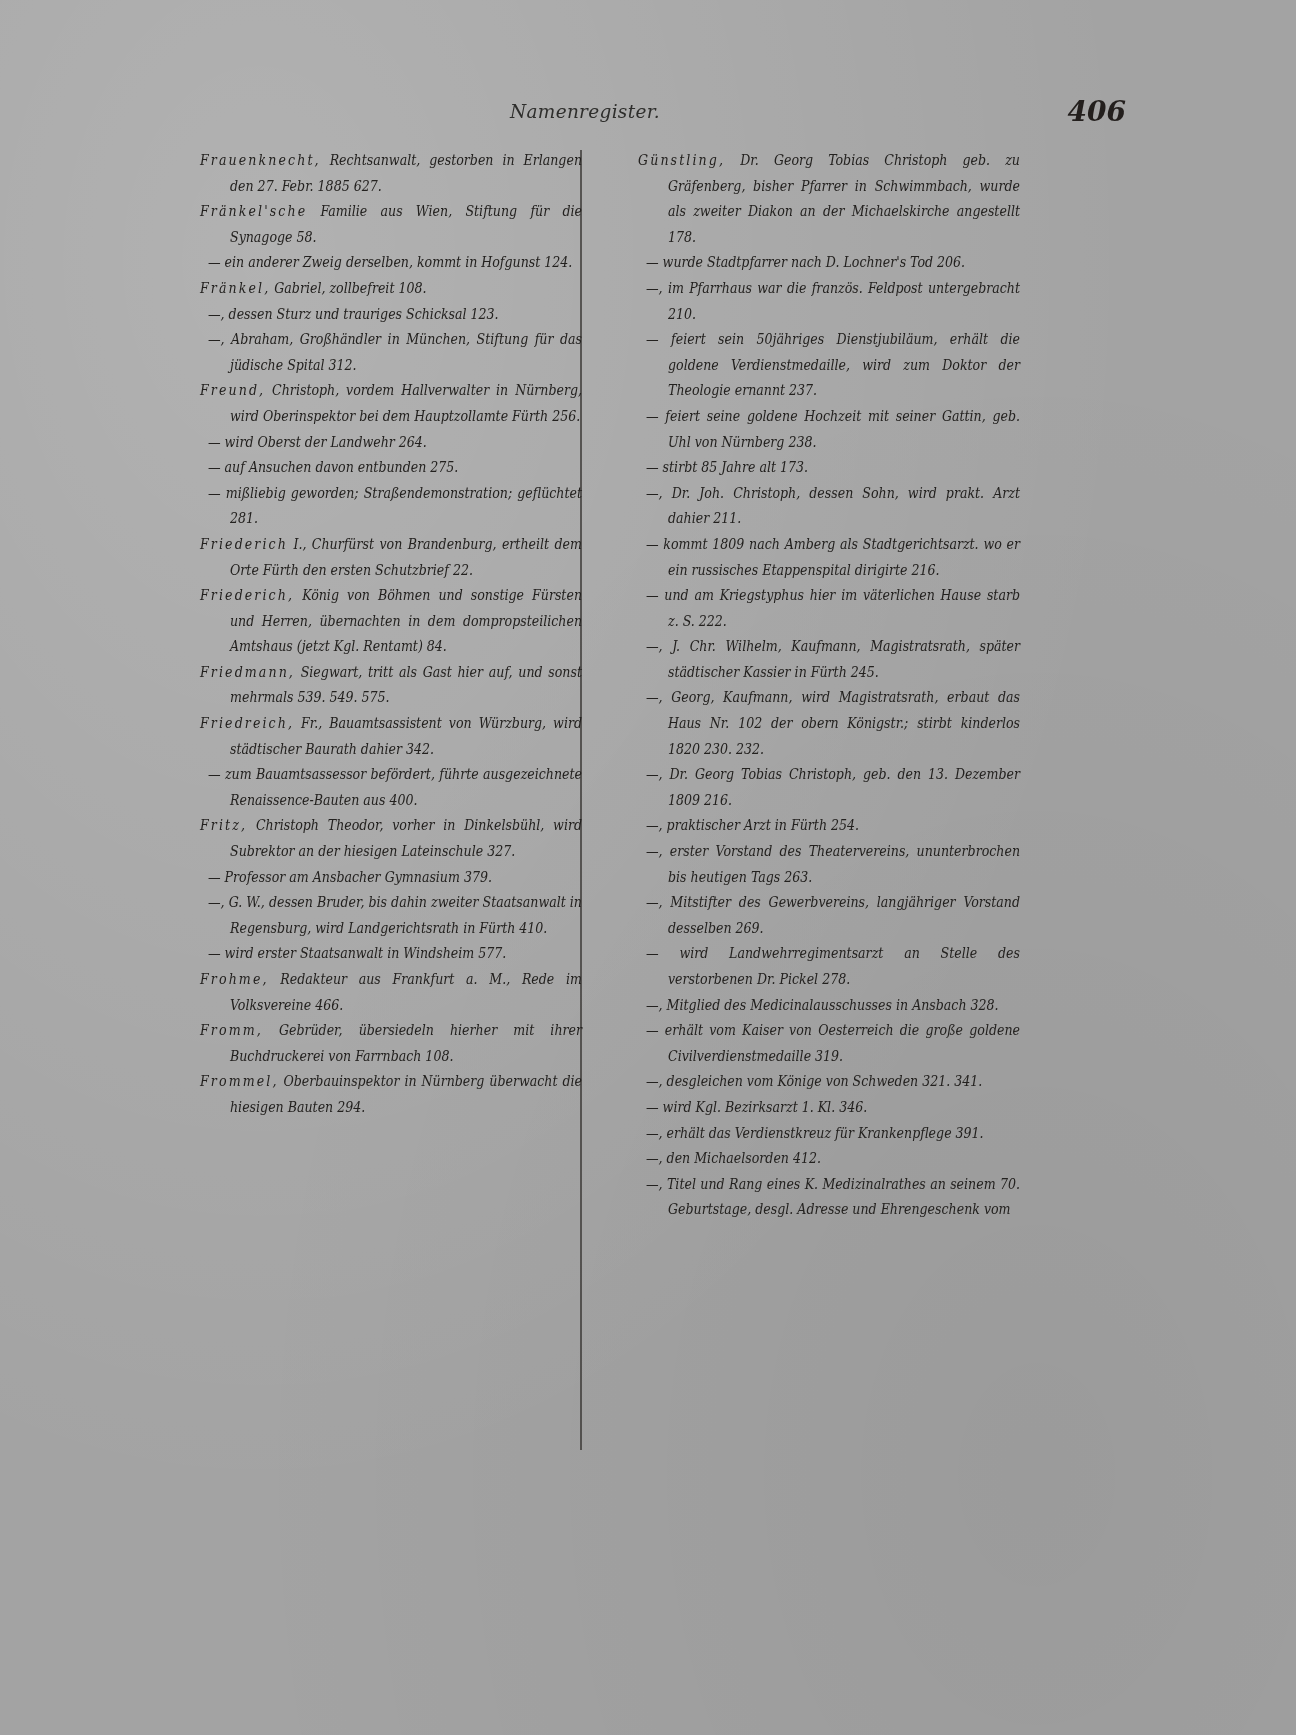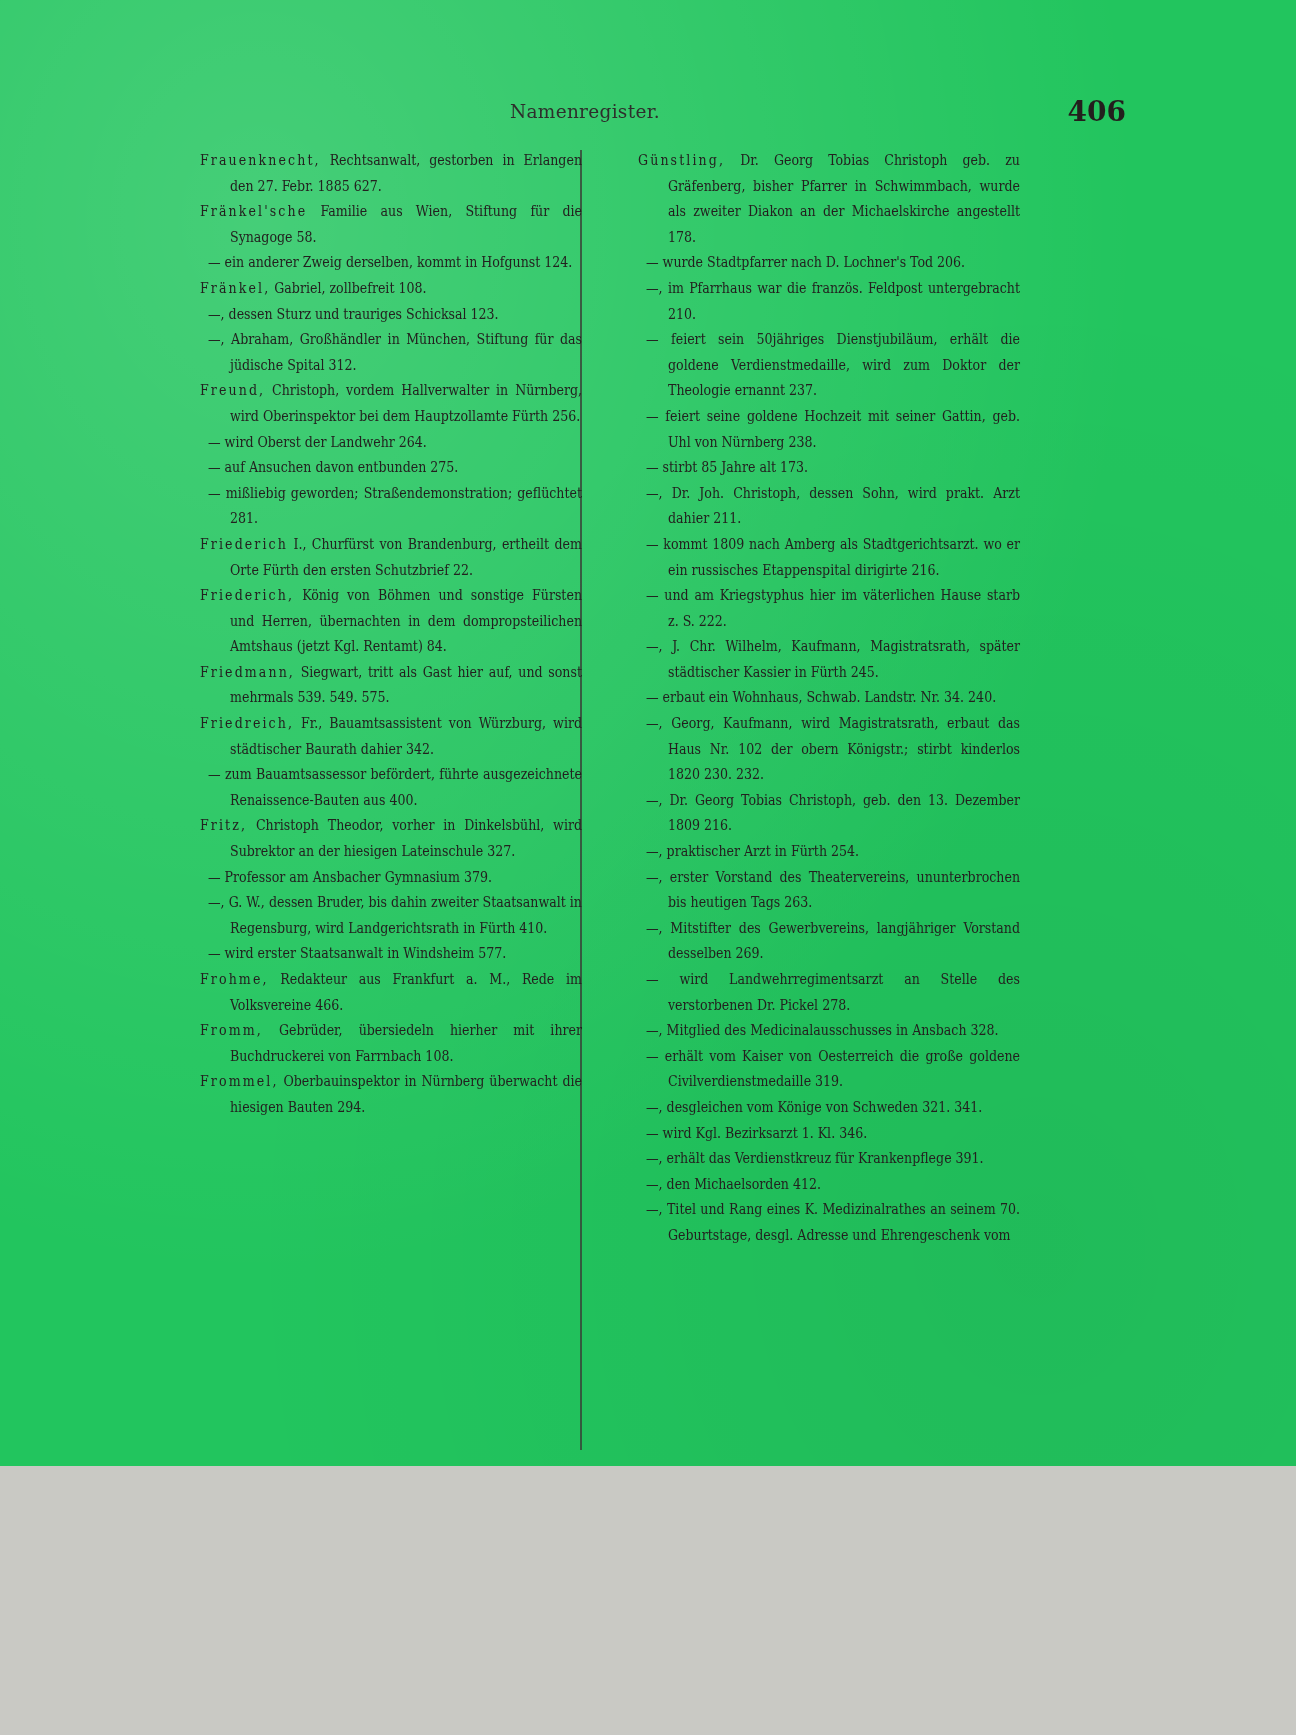--- a/index.html
+++ b/index.html
@@ -8,24 +8,25 @@
     background: #c9c9c4;
   }
   body {
     width: 1296px;
     height: 1735px;
     font-family: "DejaVu Serif", serif;
   }
   .page {
     position: relative;
     width: 1296px;
-    height: 1466px;
-    background: #22c55e;
+    height: 1735px;
+    background: #a3a3a3;
     box-sizing: border-box;
     overflow: hidden;
+    font-style: italic;
   }
   
   .page:before {
     content: "";
     position: absolute;
     inset: 0;
     background:
       radial-gradient(ellipse at 20% 15%, rgba(255,255,255,0.16), rgba(255,255,255,0) 60%),
       radial-gradient(ellipse at 80% 85%, rgba(0,0,0,0.05), rgba(0,0,0,0) 55%);
     pointer-events: none;
@@ -145,21 +146,20 @@
         <p class="entry"><span class="hw">Günstling,</span><span> Dr. Georg Tobias Christoph geb. zu Gräfenberg, bisher Pfarrer in Schwimmbach, wurde als zweiter Diakon an der Michaelskirche angestellt 178.</span></p>
         <p class="entry sub"><span>— wurde Stadtpfarrer nach D. Lochner's Tod 206.</span></p>
         <p class="entry sub"><span>—, im Pfarrhaus war die französ. Feldpost untergebracht 210.</span></p>
         <p class="entry sub"><span>— feiert sein 50jähriges Dienstjubiläum, erhält die goldene Verdienstmedaille, wird zum Doktor der Theologie ernannt 237.</span></p>
         <p class="entry sub"><span>— feiert seine goldene Hochzeit mit seiner Gattin, geb. Uhl von Nürnberg 238.</span></p>
         <p class="entry sub"><span>— stirbt 85 Jahre alt 173.</span></p>
         <p class="entry sub"><span>—, Dr. Joh. Christoph, dessen Sohn, wird prakt. Arzt dahier 211.</span></p>
         <p class="entry sub"><span>— kommt 1809 nach Amberg als Stadtgerichtsarzt. wo er ein russisches Etappenspital dirigirte 216.</span></p>
         <p class="entry sub"><span>— und am Kriegstyphus hier im väterlichen Hause starb z. S. 222.</span></p>
         <p class="entry sub"><span>—, J. Chr. Wilhelm, Kaufmann, Magistratsrath, später städtischer Kassier in Fürth 245.</span></p>
-        <p class="entry sub"><span>— erbaut ein Wohnhaus, Schwab. Landstr. Nr. 34. 240.</span></p>
         <p class="entry sub"><span>—, Georg, Kaufmann, wird Magistratsrath, erbaut das Haus Nr. 102 der obern Königstr.; stirbt kinderlos 1820 230. 232.</span></p>
         <p class="entry sub"><span>—, Dr. Georg Tobias Christoph, geb. den 13. Dezember 1809 216.</span></p>
         <p class="entry sub"><span>—, praktischer Arzt in Fürth 254.</span></p>
         <p class="entry sub"><span>—, erster Vorstand des Theatervereins, ununterbrochen bis heutigen Tags 263.</span></p>
         <p class="entry sub"><span>—, Mitstifter des Gewerbvereins, langjähriger Vorstand desselben 269.</span></p>
         <p class="entry sub"><span>— wird Landwehrregimentsarzt an Stelle des verstorbenen Dr. Pickel 278.</span></p>
         <p class="entry sub"><span>—, Mitglied des Medicinalausschusses in Ansbach 328.</span></p>
         <p class="entry sub"><span>— erhält vom Kaiser von Oesterreich die große goldene Civilverdienstmedaille 319.</span></p>
         <p class="entry sub"><span>—, desgleichen vom Könige von Schweden 321. 341.</span></p>
         <p class="entry sub"><span>— wird Kgl. Bezirksarzt 1. Kl. 346.</span></p>

